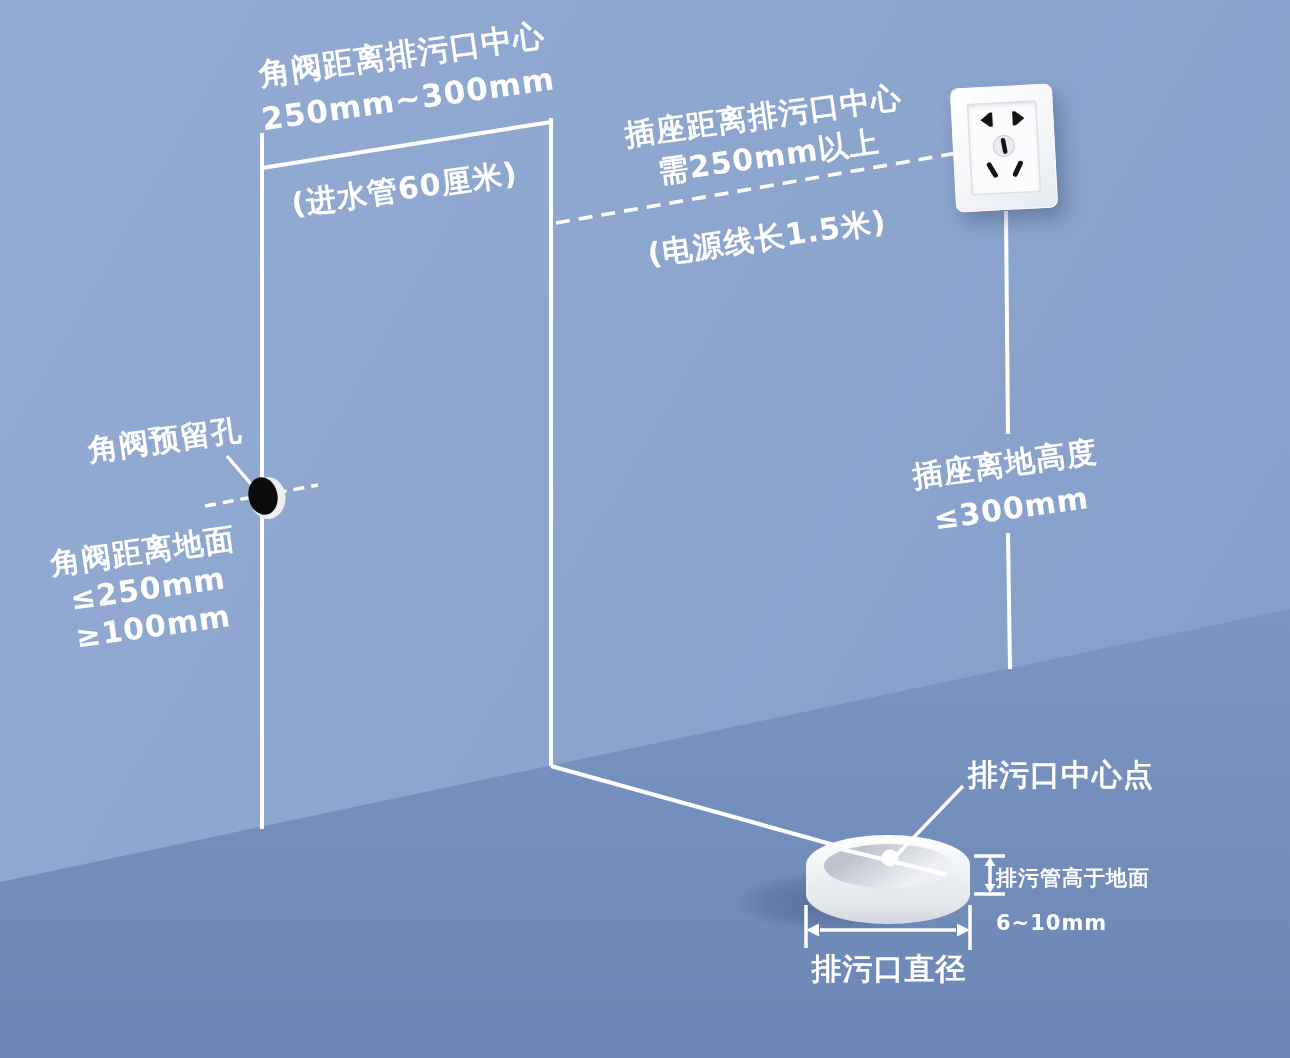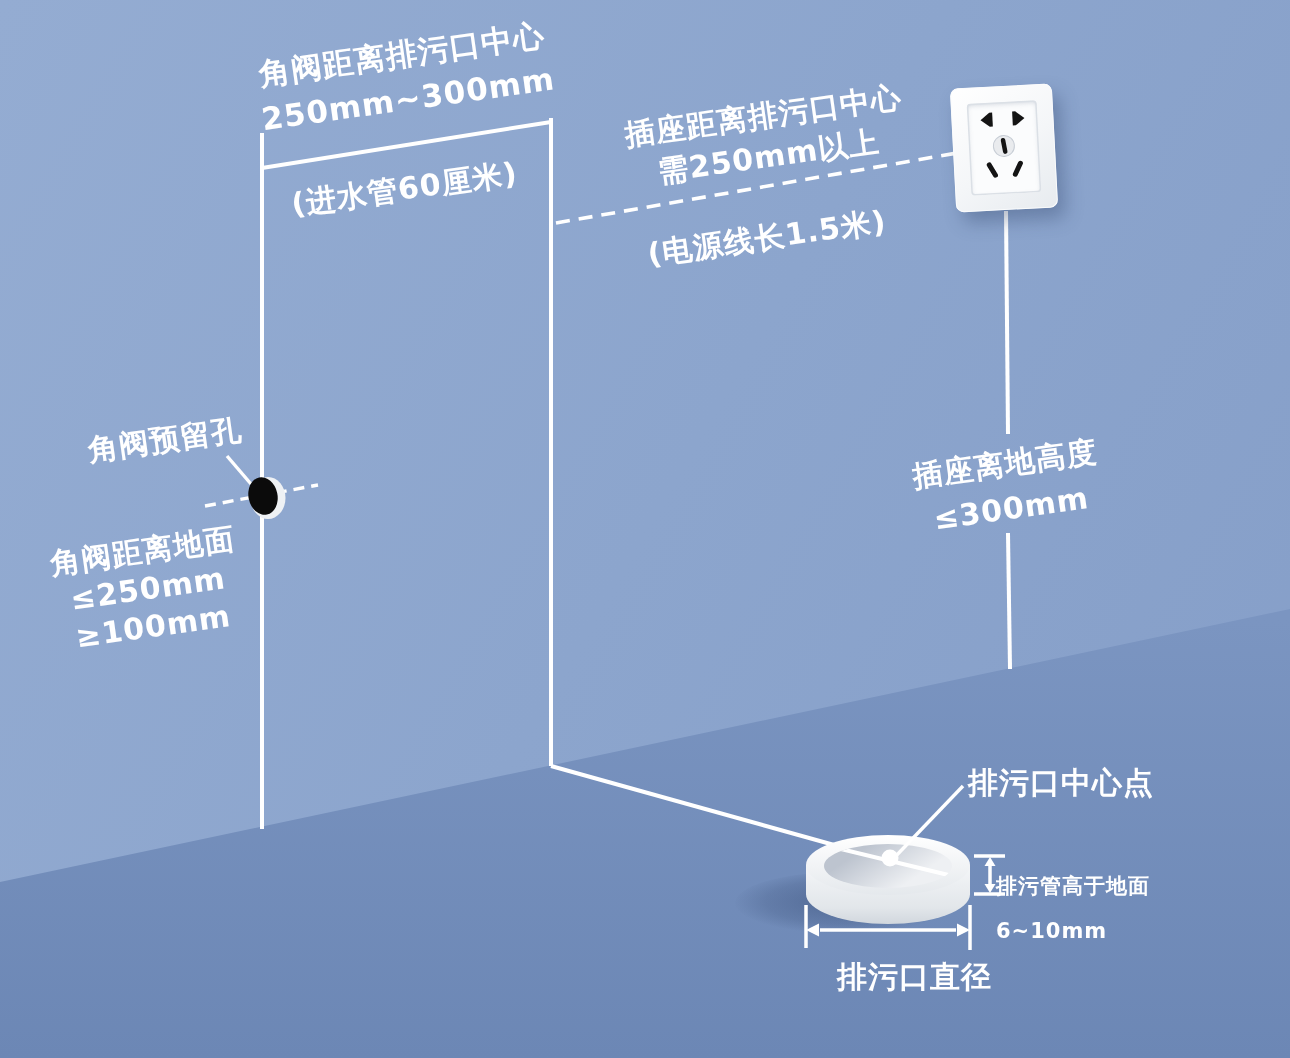--- a/index.html
+++ b/index.html
@@ -14,31 +14,31 @@
   .anno{
     position:absolute;
     color:#ffffff;
     font-weight:600;
     text-align:center;
     letter-spacing:1px;
     transform:rotate(-8deg);
     white-space:nowrap;
   }
   .anno .ln{display:block;}
-  .flat{transform:none;text-align:left;margin-top:8px;}
+  .flat{transform:none;text-align:left;}
   .g-valve-dist{left:245px;top:32px;width:320px;font-size:31px;line-height:45px;}
   .g-inlet-note{left:252px;top:172px;width:305px;font-size:30px;line-height:34px;}
   .g-socket-dist{left:604px;top:95px;width:324px;font-size:30px;line-height:41px;}
   .g-cord-note{left:615px;top:221px;width:304px;font-size:30px;line-height:34px;}
   .g-socket-h{left:896px;top:441px;width:224px;font-size:30px;line-height:45px;}
   .g-valve-hole{left:68px;top:423px;width:194px;font-size:30px;line-height:34px;}
   .g-valve-h{left:40px;top:532px;width:216px;font-size:30px;line-height:38px;}
   .g-drain-center{left:968px;top:758px;width:240px;font-size:30px;line-height:34px;}
   .g-drain-h{left:996px;top:856px;width:270px;font-size:21px;line-height:45px;}
-  .g-drain-d{left:786px;top:947px;width:206px;font-size:30px;line-height:43px;text-align:right;}
+  .g-drain-d{left:786px;top:947px;width:206px;font-size:30px;line-height:43px;text-align:center;}
 
   
   .outlet{
     position:absolute;left:953px;top:86px;width:102px;height:124px;
     transform:rotate(-3deg);
     background:linear-gradient(145deg,#ffffff 0%,#f4f6f8 55%,#e7ebef 100%);
     border-radius:8px;
     box-shadow:7px 11px 18px rgba(42,62,100,0.35), inset 0 0 0 1px #fafbfc;
   }
   .outlet-panel{

